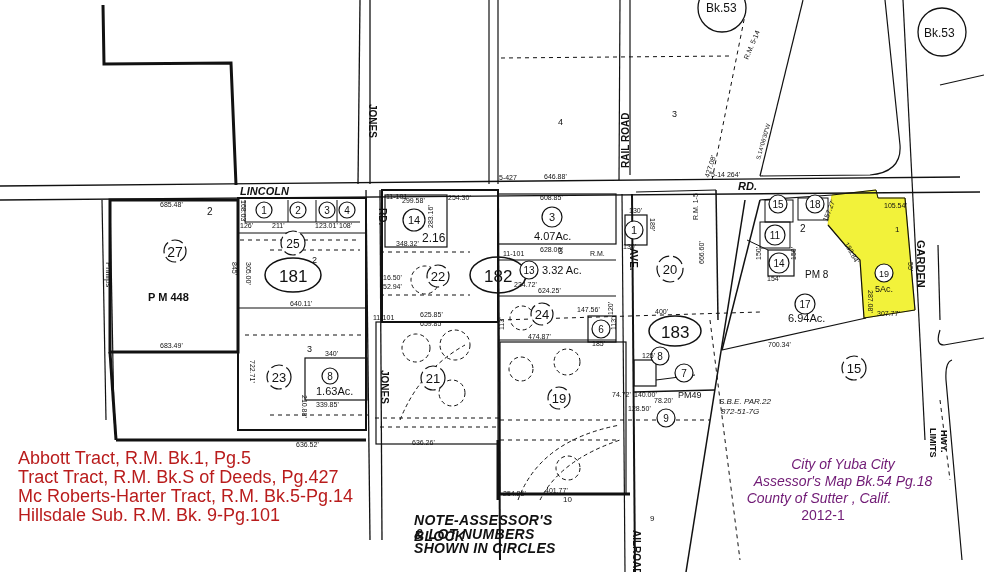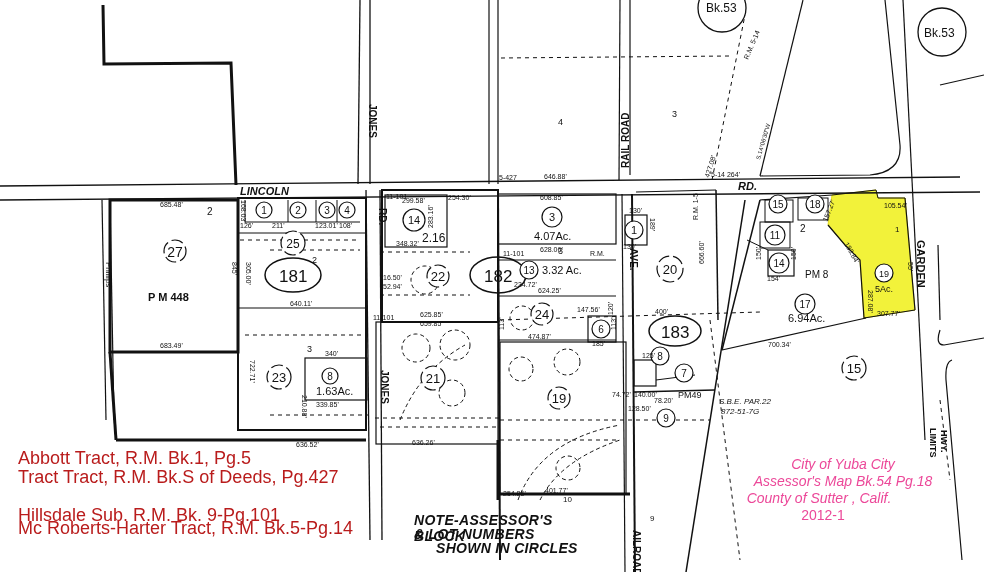--- a/index.html
+++ b/index.html
@@ -1,21 +1,21 @@
 <!DOCTYPE html>
 <html><head>
   <meta charset="utf-8">
   <style>
     html, body { margin: 0; padding: 0; background: #ffffff; }
     body { width: 984px; height: 572px; overflow: hidden; position: relative; font-family: "Liberation Sans", sans-serif; }
     #map { position: absolute; left: 0; top: 0; width: 984px; height: 572px; }
     .t { font-family: "Liberation Sans", sans-serif; fill: #111; }
     .ti { font-family: "Liberation Sans", sans-serif; font-style: italic; fill: #111; }
     .legend-line { position: absolute; left: 18px; font-family: "Liberation Sans", sans-serif; font-size: 18px; color: #b91c1c; }
-    .title-line { position: absolute; font-family: "Liberation Sans", sans-serif; font-style: italic; font-size: 14px; color: #ec4899; text-align: center; }
+    .title-line { position: absolute; font-family: "Liberation Sans", sans-serif; font-style: italic; font-size: 14px; color: #701a75; text-align: center; }
     .note-line { position: absolute; font-family: "Liberation Sans", sans-serif; font-style: italic; font-weight: bold; font-size: 14px; color: #111; letter-spacing: 0.3px; }
   </style>
 </head>
 <body>
 
 <svg id="map" viewBox="0 0 984 572" xmlns="http://www.w3.org/2000/svg">
 
   <polygon points="832,195 876,190 878,198 905,198 915,310 864,318 860,260 845,245 828,225" fill="#f2f23a" stroke="#e8e020" stroke-width="1"></polygon>
 
   <g stroke="#111" fill="none">
@@ -339,28 +339,28 @@
     <text class="t" transform="translate(908,262) rotate(90)">55'</text>
     <text class="t" transform="translate(827,222) rotate(-68)">157.27'</text>
     <text class="t" transform="translate(761,260) rotate(-90)">150'</text>
     <text class="t" transform="translate(796,260) rotate(-90)">150'</text>
   </g>
 </svg>
 
 <div>
   <div class="legend-line" style="top:448px;">Abbott Tract, R.M. Bk.1, Pg.5</div>
   <div class="legend-line" style="top:467px;">Tract Tract, R.M. Bk.S of Deeds, Pg.427</div>
-  <div class="legend-line" style="top:486px;margin-top:32px;">Mc Roberts-Harter Tract, R.M. Bk.5-Pg.14</div>
+  <div class="legend-line" style="top:486px;">Mc Roberts-Harter Tract, R.M. Bk.5-Pg.14</div>
   <div class="legend-line" style="top:505px;">Hillsdale Sub.   R.M. Bk. 9-Pg.101</div>
 </div>
 
 <div>
   <div class="note-line" style="left:414px; top:512px; width:180px;">NOTE-ASSESSOR'S BLOCK</div>
   <div class="note-line" style="left:414px; top:526px; width:180px;font-style:italic;">&amp; LOT NUMBERS</div>
-  <div class="note-line" style="left:436px; top:540px; width:180px;">SHOWN IN CIRCLES</div>
+  <div class="note-line" style="left:414px; top:540px; width:180px;">SHOWN IN CIRCLES</div>
 </div>
 
 <div>
   <div class="title-line" style="left:738px; top:456px; width:210px;">City of Yuba City</div>
   <div class="title-line" style="left:738px; top:473px; width:210px;">Assessor's Map Bk.54 Pg.18</div>
   <div class="title-line" style="left:714px; top:490px; width:210px;">County of Sutter , Calif.</div>
   <div class="title-line" style="left:738px; top:507px; width:170px; font-style:normal;">2012-1</div>
 </div>
 
 </body></html>

